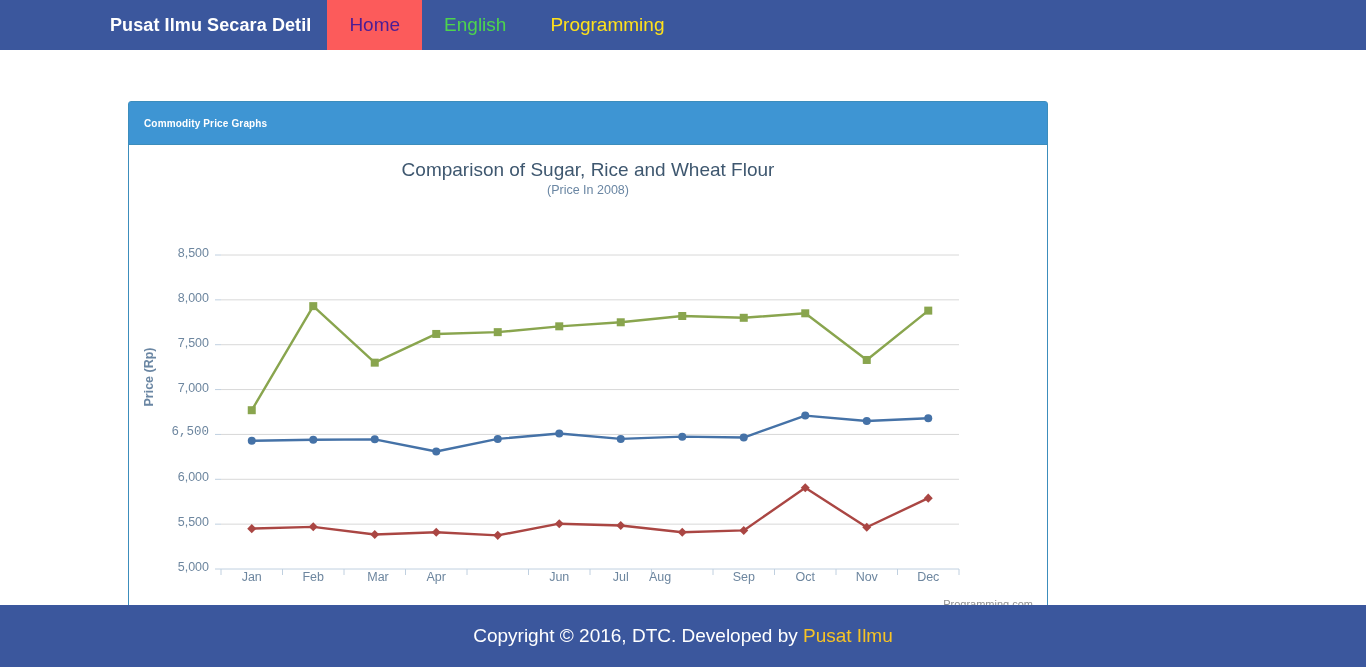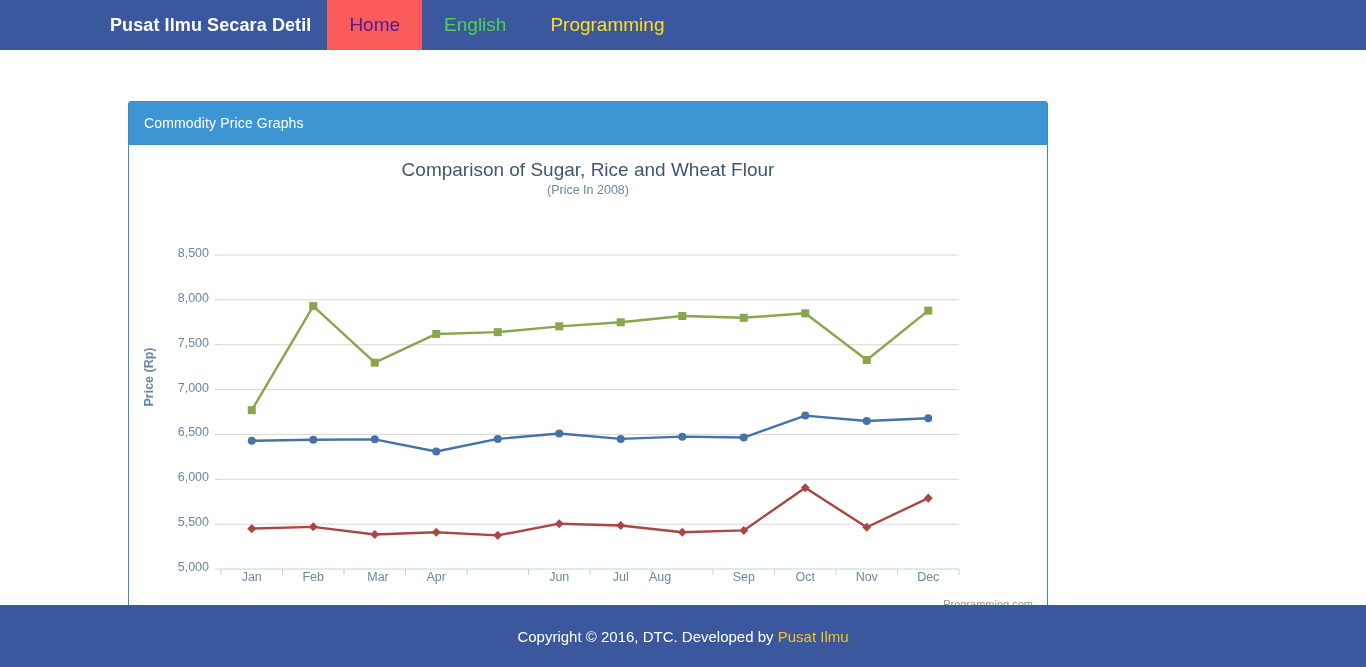--- a/index.html
+++ b/index.html
@@ -55,22 +55,22 @@
   }
   .panel-heading {
     height: 43px;
     background: #3e95d3;
     border-bottom: 1px solid #3c8dbc;
     display: flex; align-items: center;
     padding: 0 15px;
   }
   .panel-title {
     color: #ffffff;
-    font-size: 14px;
-    font-weight: normal;
+    font-size: 10px;
+    font-weight: bold;
     letter-spacing: .15px;
   }
   .panel-body {
     position: relative;
     height: 476px;
     background: #ffffff;
   }
 
   
   .chart {
@@ -152,21 +152,21 @@
 
   
   .footer {
     position: absolute; top: 605px; left: 0;
     width: 1366px; height: 62px;
     background: #3b579d;
     display: flex; align-items: center; justify-content: center;
   }
   .footer-text {
     color: #ffffff;
-    font-size: 15px;
+    font-size: 19px;
   }
   .footer-link {
     color: #f7c325;
     text-decoration: none;
   }
 </style>
 </head>
 <body>
 
 <div class="navbar">
@@ -256,21 +256,21 @@
             <rect x="610.75" y="168.79999999999998" width="8" height="8" fill="#89a54e"></rect>
             <rect x="672.25" y="164.31428571428572" width="8" height="8" fill="#89a54e"></rect>
             <rect x="733.75" y="210.96571428571428" width="8" height="8" fill="#89a54e"></rect>
             <rect x="795.25" y="161.62285714285713" width="8" height="8" fill="#89a54e"></rect>
           </svg>
 
         <div id="yticks">
             <div class="ytick" style="left: 20px; top: 415px;">5,000</div>
             <div class="ytick" style="left: 20px; top: 370.143px;">5,500</div>
             <div class="ytick" style="left: 20px; top: 325.286px;">6,000</div>
-            <div class="ytick" style="left: 20px; top: 280.429px;">6,500</div>
+            <div class="ytick" style="left: 20px; top: 280.429px; font-family: Liberation Mono, monospace;">6,500</div>
             <div class="ytick" style="left: 20px; top: 235.571px;">7,000</div>
             <div class="ytick" style="left: 20px; top: 190.714px;">7,500</div>
             <div class="ytick" style="left: 20px; top: 145.857px;">8,000</div>
             <div class="ytick" style="left: 20px; top: 101px;">8,500</div>
           </div>
         <div id="xticks">
             <div class="xtick" style="left: 96.75px;">Jan</div>
             <div class="xtick" style="left: 158.25px;">Feb</div>
             <div class="xtick" style="left: 223px;">Mar</div>
             <div class="xtick" style="left: 281.25px;">Apr</div>

